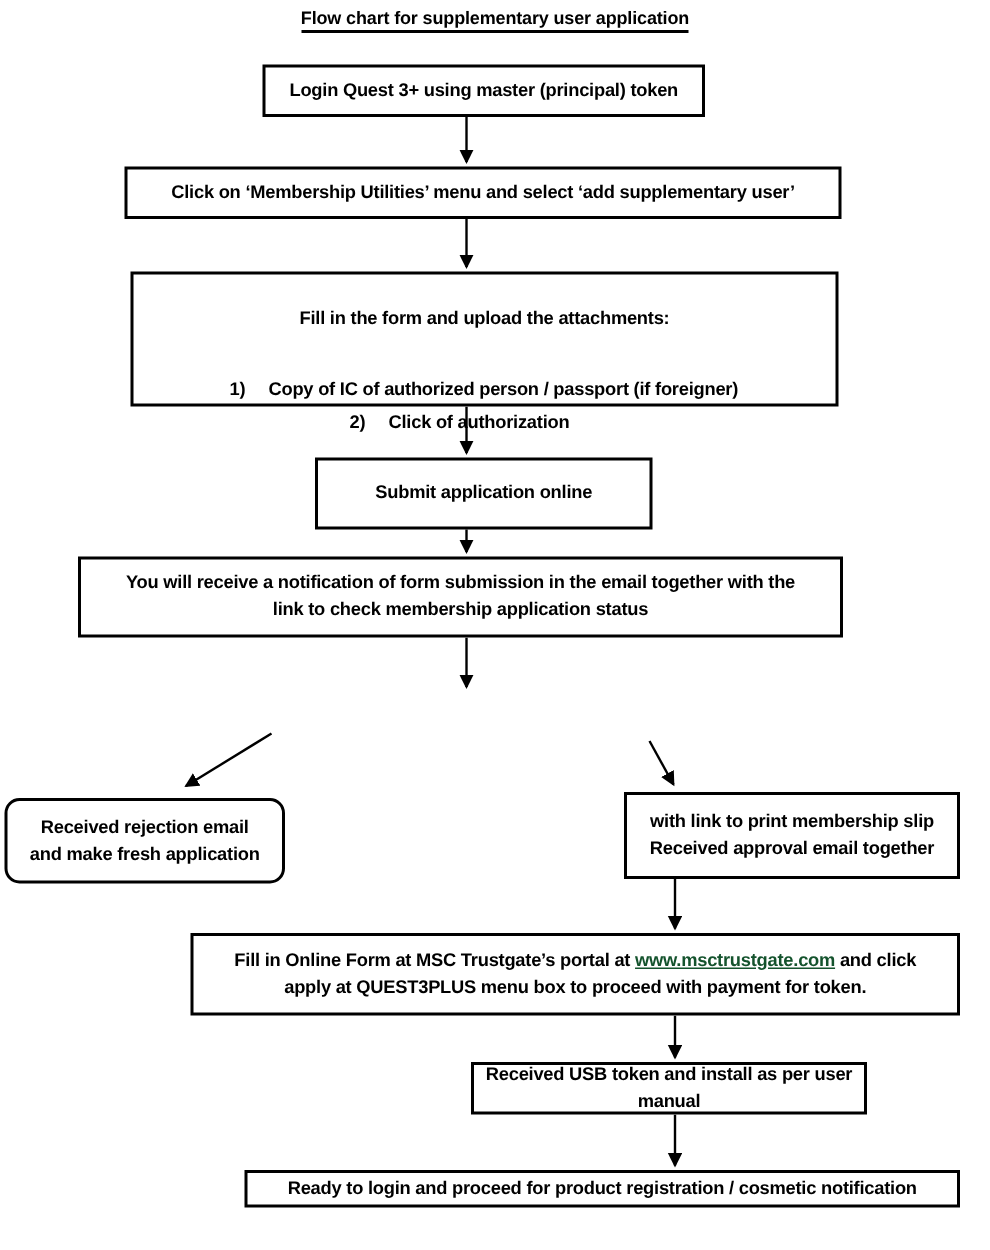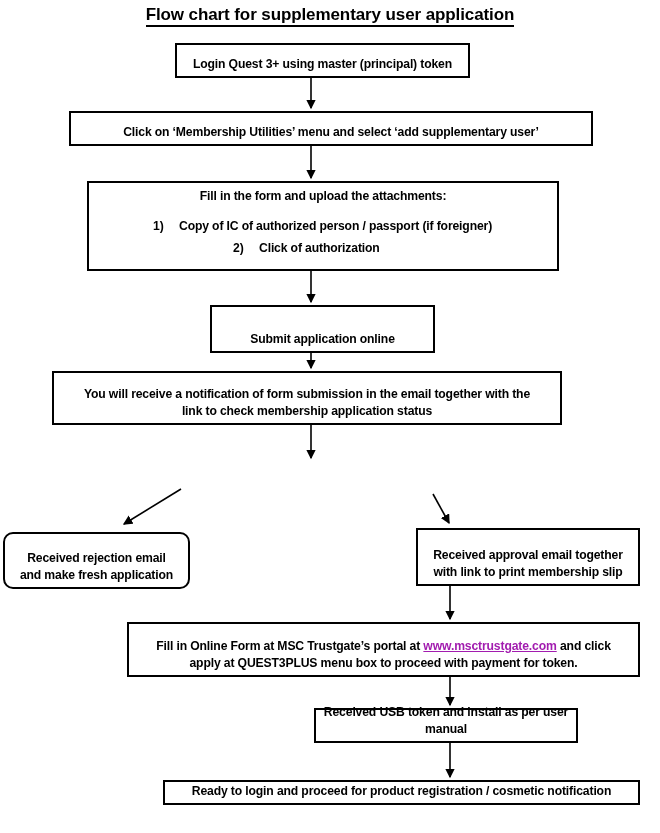--- a/index.html
+++ b/index.html
@@ -20,54 +20,54 @@
     left: 0; top: 0;
     width: 660px;
     height: 833px;
   }
   .title {
     position: absolute;
     left: 0;
     top: 5px;
     width: 660px;
     text-align: center;
-    font-size: 17px;
+    font-size: 12px;
     font-weight: bold;
     letter-spacing: -0.1px;
   }
   .title span {
     border-bottom: 2px solid #000;
     padding-bottom: 1px;
   }
   .node {
     position: absolute;
     box-sizing: border-box;
     border: 2px solid #000000;
     background: #ffffff;
     display: flex;
     flex-direction: column;
-    justify-content: flex-end;
+    justify-content: center;
     font-size: 12.2px;
     font-weight: bold;
     line-height: 1.45;
     text-align: center;
     padding: 2px 6px;
     letter-spacing: -0.15px;
   }
   .node .ln { display: block; }
-  .node.topalign { justify-content: flex-start; padding-top: 5px; }
+  .node.topalign { justify-content: flex-start; padding-top: 21px; }
   .list-item {
     display: block;
     text-align: left;
   }
-  .li-1 { padding-left: 58px; margin-top: 12px; }
+  .li-1 { padding-left: 58px; margin-top: 29px; }
   .li-2 { padding-left: 138px; margin-top: 5px; }
   .li-num { display: inline-block; width: 26px; }
   a.link {
-    color: #a21caf;
+    color: #14532d;
     text-decoration: underline;
     font-weight: bold;
   }
   svg.arrows {
     position: absolute;
     left: 0; top: 0;
     width: 660px;
     height: 833px;
     pointer-events: none;
   }
@@ -104,21 +104,21 @@
 
     <line x1="450" y1="677" x2="450" y2="705" stroke="#000" stroke-width="1.6" marker-end="url(#ah)"></line>
 
     <line x1="450" y1="743" x2="450" y2="777" stroke="#000" stroke-width="1.6" marker-end="url(#ah)"></line>
   </svg>
 
   <div class="node" style="left:175px; top:43px; width:295px; height:35px;">
     <span class="ln">Login Quest 3+ using master (principal) token</span>
   </div>
 
-  <div class="node" style="left:69px; top:111px; width:524px; height:35px;">
+  <div class="node" style="left:83px; top:111px; width:478px; height:35px;">
     <span class="ln">Click on ‘Membership Utilities’ menu and select ‘add supplementary user’</span>
   </div>
 
   <div class="node topalign" style="left:87px; top:181px; width:472px; height:90px;">
     <span class="ln">Fill in the form and upload the attachments:</span>
     <span class="list-item li-1"><span class="li-num">1)</span><span>Copy of IC of authorized person / passport (if foreigner)</span></span>
     <span class="list-item li-2"><span class="li-num">2)</span><span>Click of authorization</span></span>
   </div>
 
   <div class="node" style="left:210px; top:305px; width:225px; height:48px;">
@@ -130,22 +130,22 @@
     <span class="ln">link to check membership application status</span>
   </div>
 
 
   <div class="node" style="left:3px; top:532px; width:187px; height:57px;border-radius:10px;">
     <span class="ln">Received rejection email</span>
     <span class="ln">and make fresh application</span>
   </div>
 
   <div class="node" style="left:416px; top:528px; width:224px; height:58px;">
+    <span class="ln">with link to print membership slip</span>
     <span class="ln">Received approval email together</span>
-    <span class="ln">with link to print membership slip</span>
   </div>
 
   <div class="node" style="left:127px; top:622px; width:513px; height:55px;">
     <span class="ln"><span>Fill in Online Form at MSC Trustgate’s portal at </span><a class="link" href="#">www.msctrustgate.com</a><span> and click</span></span>
     <span class="ln">apply at QUEST3PLUS menu box to proceed with payment for token.</span>
   </div>
 
   <div class="node" style="left:314px; top:708px; width:264px; height:35px;">
     <span class="ln">Received USB token and install as per user manual</span>
   </div>

